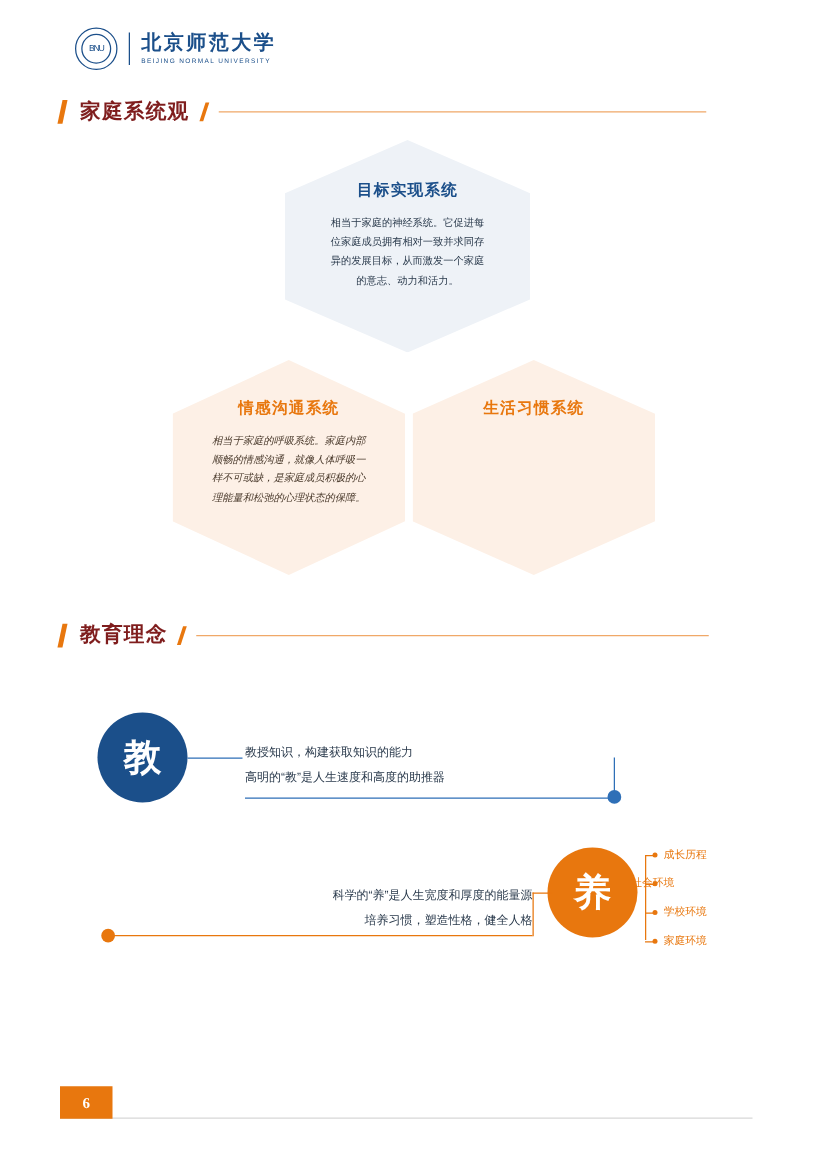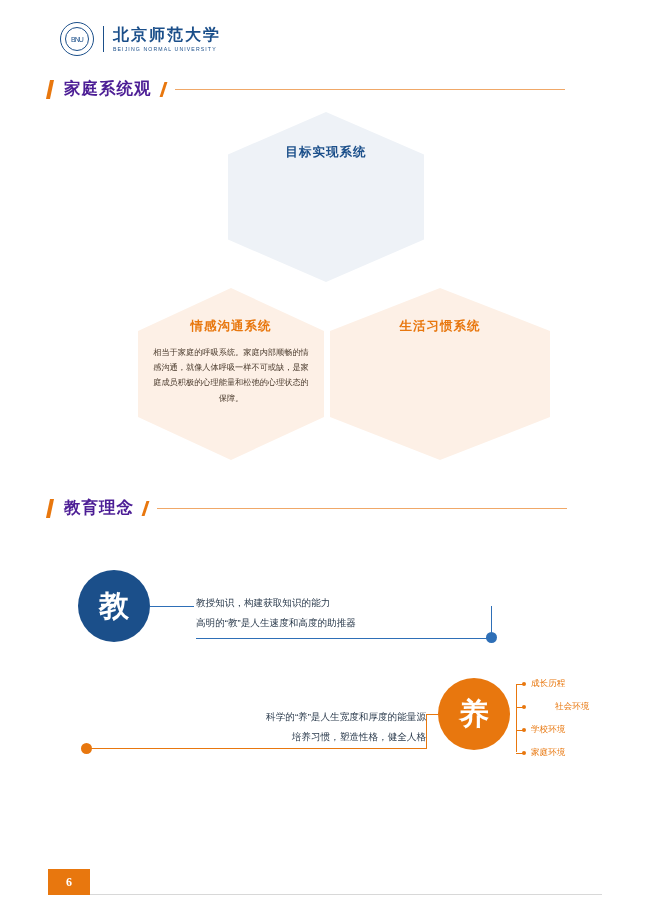--- a/index.html
+++ b/index.html
@@ -79,21 +79,21 @@
   .sh-bar {
     width: 4px;
     height: 19px;
     background: #e8770e;
     transform: skewX(-12deg);
     margin-right: 12px;
   }
   .sh-title {
     font-family: "Liberation Serif", serif;
     font-size: 16.5px;
-    color: #4c1d95;
+    color: #7f1d1d;
     font-weight: bold;
     letter-spacing: 1px;
   }
   .sh-slash {
     margin-left: 10px;
     width: 3px;
     height: 15px;
     background: #e8770e;
     transform: skewX(-18deg);
   }
@@ -242,28 +242,29 @@
 
 <div class="section-head" style="top: 78px;">
   <div class="sh-bar"></div>
   <div class="sh-title">家庭系统观</div>
   <div class="sh-slash"></div>
   <div class="sh-rule" style="width: 390px;"></div>
 </div>
 
 <div class="hex hex-blue" style="left: 228px; top: 112px; width: 196px; height: 170px; padding-top: 32px;">
   <div class="hex-title">目标实现系统</div>
+  <div class="hex-body" style="margin-top: 10px;">相当于家庭的神经系统。它促进每位家庭成员拥有相对一致并求同存异的发展目标，从而激发一个家庭的意志、动力和活力。</div>
 </div>
 
 <div class="hex hex-orange" style="left: 138px; top: 288px; width: 186px; height: 172px; padding-top: 30px;">
   <div class="hex-title">情感沟通系统</div>
-  <div class="hex-body" style="margin-top: 10px; padding: 0 14px;">相当于家庭的呼吸系统。家庭内部顺畅的情感沟通，就像人体呼吸一样不可或缺，是家庭成员积极的心理能量和松弛的心理状态的保障。</div>
-</div>
-
-<div class="hex hex-orange" style="left: 330px; top: 288px; width: 220px; height: 172px; padding-top: 30px;">
+  <div class="hex-body" style="margin-top: 10px; padding: 0 30px; font-style: italic;">相当于家庭的呼吸系统。家庭内部顺畅的情感沟通，就像人体呼吸一样不可或缺，是家庭成员积极的心理能量和松弛的心理状态的保障。</div>
+</div>
+
+<div class="hex hex-orange" style="left: 330px; top: 288px; width: 194px; height: 172px; padding-top: 30px;">
   <div class="hex-title">生活习惯系统</div>
 </div>
 
 <div class="section-head" style="top: 497px;">
   <div class="sh-bar"></div>
   <div class="sh-title">教育理念</div>
   <div class="sh-slash"></div>
   <div class="sh-rule" style="width: 410px;"></div>
 </div>
 
@@ -296,21 +297,21 @@
 <div class="dot dot-orange" style="left: 81px; top: 743px; width: 11px; height: 11px;"></div>
 
 <div class="line-v-orange" style="left: 516px; top: 684px; height: 68px;"></div>
 
 <div class="branch-tick" style="left: 516px; top: 684px;"></div>
 <div class="branch-dot" style="left: 522px; top: 682px;"></div>
 <div class="branch-label" style="left: 531px; top: 678px;">成长历程</div>
 
 <div class="branch-tick" style="left: 516px; top: 707px;"></div>
 <div class="branch-dot" style="left: 522px; top: 705px;"></div>
-<div class="branch-label" style="left: 555px; top: 701px;">社会环境</div>
+<div class="branch-label" style="left: 505px; top: 701px;">社会环境</div>
 
 <div class="branch-tick" style="left: 516px; top: 730px;"></div>
 <div class="branch-dot" style="left: 522px; top: 728px;"></div>
 <div class="branch-label" style="left: 531px; top: 724px;">学校环境</div>
 
 <div class="branch-tick" style="left: 516px; top: 753px;"></div>
 <div class="branch-dot" style="left: 522px; top: 751px;"></div>
 <div class="branch-label" style="left: 531px; top: 747px;">家庭环境</div>
 
 <div class="footer-rule"></div>

